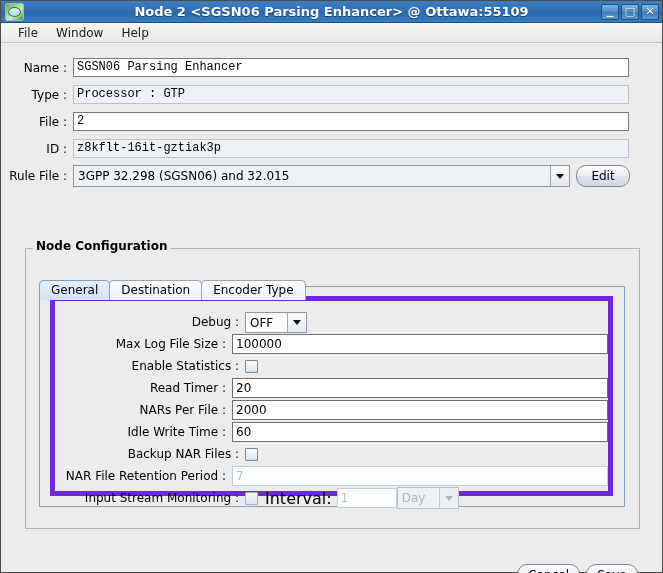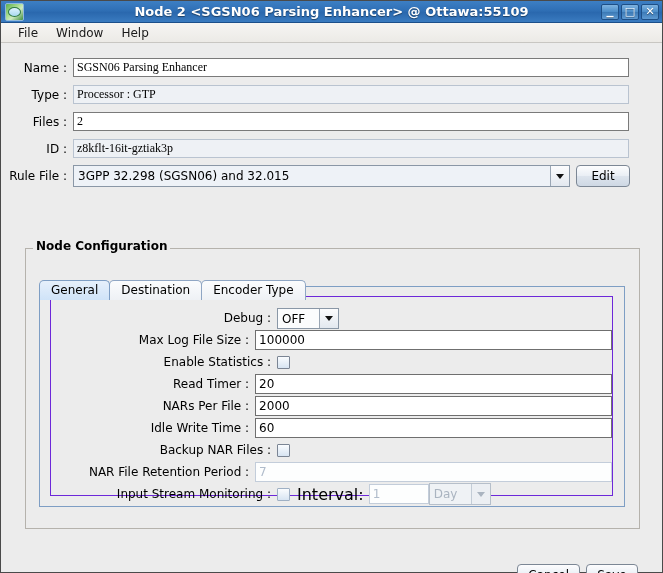--- a/index.html
+++ b/index.html
@@ -139,21 +139,21 @@
     font-size: 12px;
     color: #000;
     white-space: nowrap;
     box-sizing: border-box;
   }
   .ftext {
     height: 19px;
     box-sizing: border-box;
     border: 1px solid #7a7a7a;
     background: #ffffff;
-    font-family: Liberation Serif, serif;
+    font-family: Liberation Mono, monospace;
     font-size: 12px;
     color: #000;
     padding: 8px 3px;
     line-height: 19px;
     outline: none;
   }
   .ftext.readonly {
     background: #eef1f5;
     border: 1px solid #b9c3d0;
     color: #000;
@@ -195,21 +195,21 @@
   .combo.disabled { border-color: #b6bfca; background: #eceff3; }
   .combo.disabled .cval { color: #aab4c0; background: #eff2f5; }
   .combo.disabled .carrow::after { border-top-color: #aab4c0; }
   .combo.disabled .carrow { background: #eceff3; border-left-color: #c3ccd6; }
 
   .btn {
     height: 22px;
     min-width: 54px;
     box-sizing: border-box;
     border: 1px solid #7c8795;
-    border-radius: 4px;
+    border-radius: 10px;
     background: linear-gradient(to bottom, #fdfdfe 0%, #eaeff5 48%, #dde4ed 52%, #ced8e4 100%);
     font-family: "DejaVu Sans", "Liberation Sans", sans-serif;
     font-size: 12px;
     color: #000;
     padding: 0 10px;
     line-height: 20px;
     text-align: center;
   }
   
   .groupwrap {
@@ -273,23 +273,22 @@
     box-sizing: border-box;
     border: 1px solid #7e9ec4;
     background: #ececec;
   }
   .tabinner {
     position: absolute;
     left: 10px; top: 9px;
     width: 563px;
     height: 200px;
     box-sizing: border-box;
-    border: 1px solid #6d28d9;
+    border: 5px solid #6d28d9;
     background: #ececec;
-    padding-left: 36px;
   }
   .crow {
     display: flex;
     align-items: center;
     height: 22px;
     margin-bottom: 0;
     padding-top: 0;
   }
   .clabel {
     width: 190px;
@@ -398,21 +397,21 @@
         <div class="flabel">Name :</div>
         <input class="ftext w-main" type="text" value="SGSN06 Parsing Enhancer" style="">
       </div>
 
       <div class="frow">
         <div class="flabel">Type :</div>
         <input class="ftext w-main readonly" type="text" readonly="" value="Processor : GTP" style="">
       </div>
 
       <div class="frow">
-        <div class="flabel">Files :</div>
+        <div class="flabel">File :</div>
         <input class="ftext w-main" type="text" value="2" style="">
       </div>
 
       <div class="frow">
         <div class="flabel">ID :</div>
         <input class="ftext w-main readonly" type="text" readonly="" value="z8kflt-16it-gztiak3p" style="">
       </div>
 
       <div class="frow" style="height:22px;">
         <div class="flabel">Rule File :</div>

